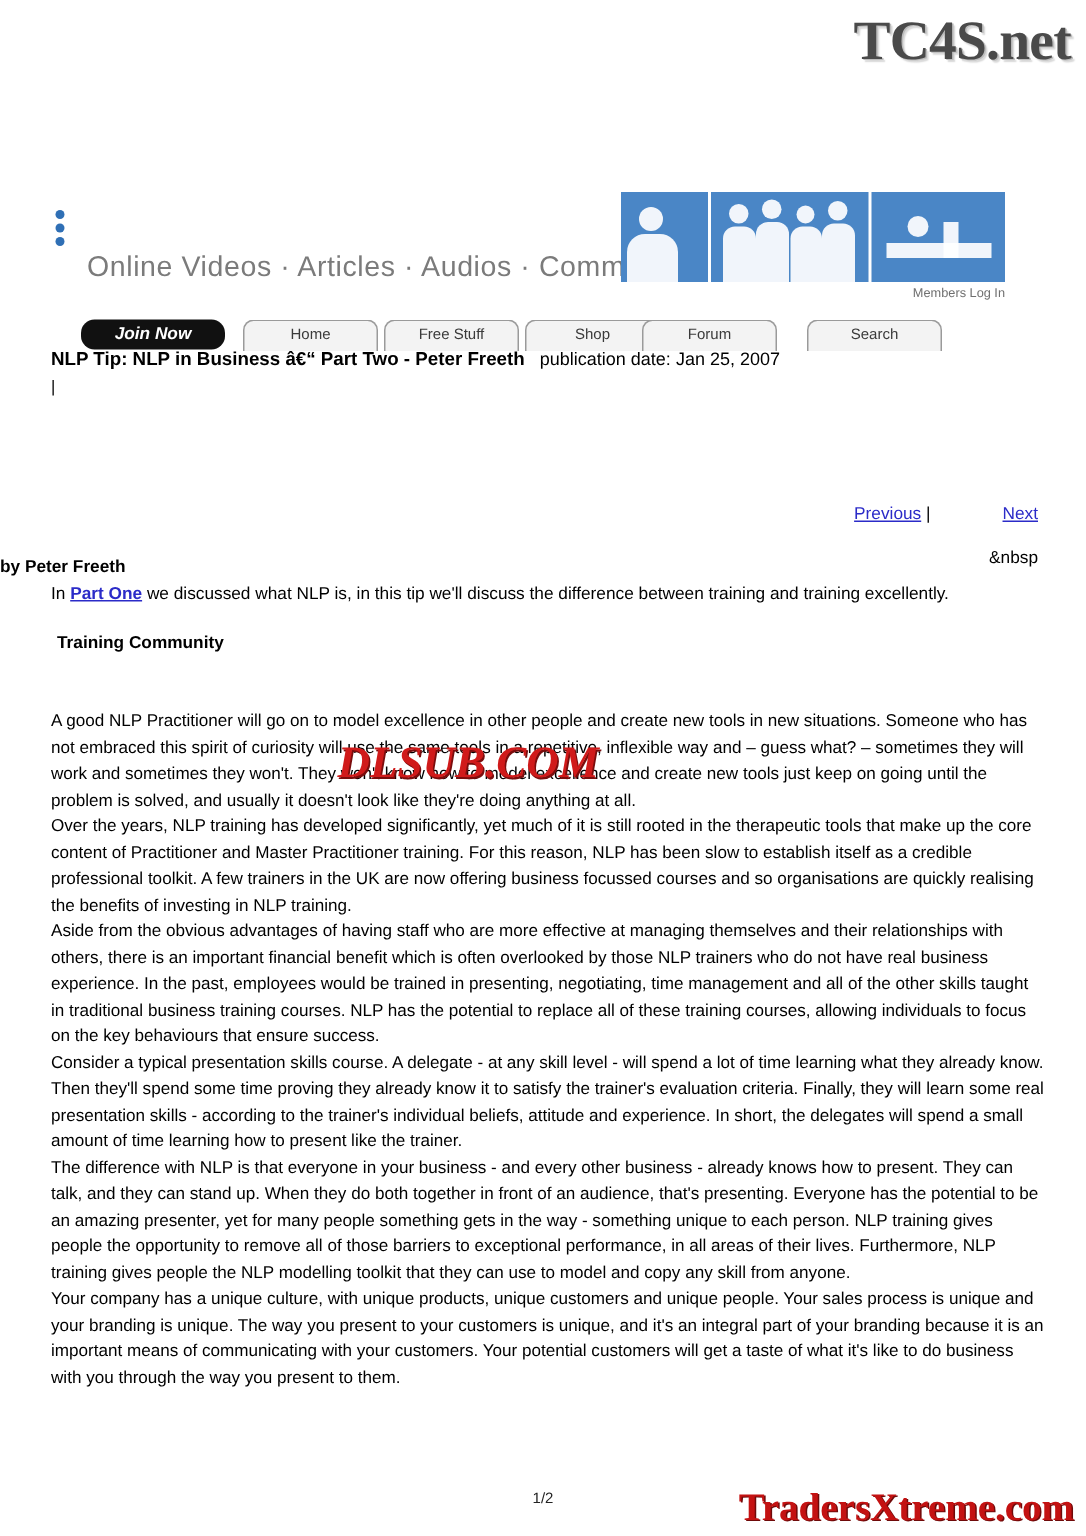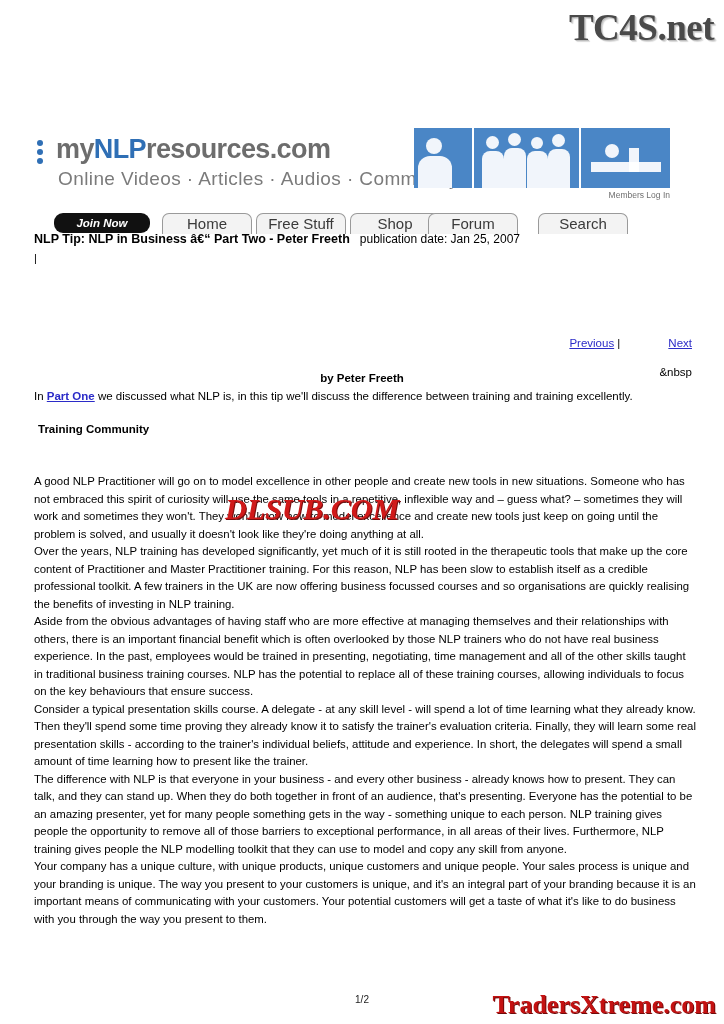--- a/index.html
+++ b/index.html
@@ -136,21 +136,21 @@
   }
   .navtab {
     position:absolute;
     top:0;
     height:20px;
     border:1px solid #9a9a9a;
     border-bottom:none;
     border-radius:7px 7px 0 0;
     background:#f3f3f3;
     font-family:"Liberation Sans", sans-serif;
-    font-size:15px;
+    font-size:10px;
     color:#3a3a3a;
     text-align:center;
     line-height:20px;
   }
   .t0 { left:128px; width:88px; }
   .t1 { left:222px; width:88px; }
   .t2 { left:316px; width:88px; }
   .t3 { left:394px; width:88px;text-align:center; }
   .t4 { left:504px; width:88px; }
 
@@ -193,21 +193,21 @@
     display:block;
     margin-top:17px;
     color:#000;
   }
 
   .byline {
     position:absolute;
     left:0;
     top:372px;
     width:724px;
-    text-align:center;
+    text-align:left;
     font-family:"Liberation Sans", sans-serif;
     font-size:11.5px;
     font-weight:bold;
   }
 
   .intro {
     position:absolute;
     left:34px;
     top:390px;
     width:660px;
@@ -281,23 +281,20 @@
 
   <div class="tc4s">TC4S.net</div>
 
   <div class="banner">
 
     <div class="logo-block">
       <div class="logo-dots">
         <i></i>
           <i></i>
           <i></i>
-      </div>
-      <div class="logo-text">
-        <span>my</span><span class="blue">NLP</span><span>resources.com</span>
       </div>
       <div class="logo-sub">Online Videos · Articles · Audios · Community</div>
     </div>
 
     <div class="photo-strip">
       <div class="photo p1">
         <div class="sil" style="left:12px;top:10px;width:16px;height:16px;border-radius:50%;"></div>
         <div class="sil" style="left:4px;top:28px;width:34px;height:32px;border-radius:12px 12px 0 0;"></div>
       </div>
       <div class="photo p2">

